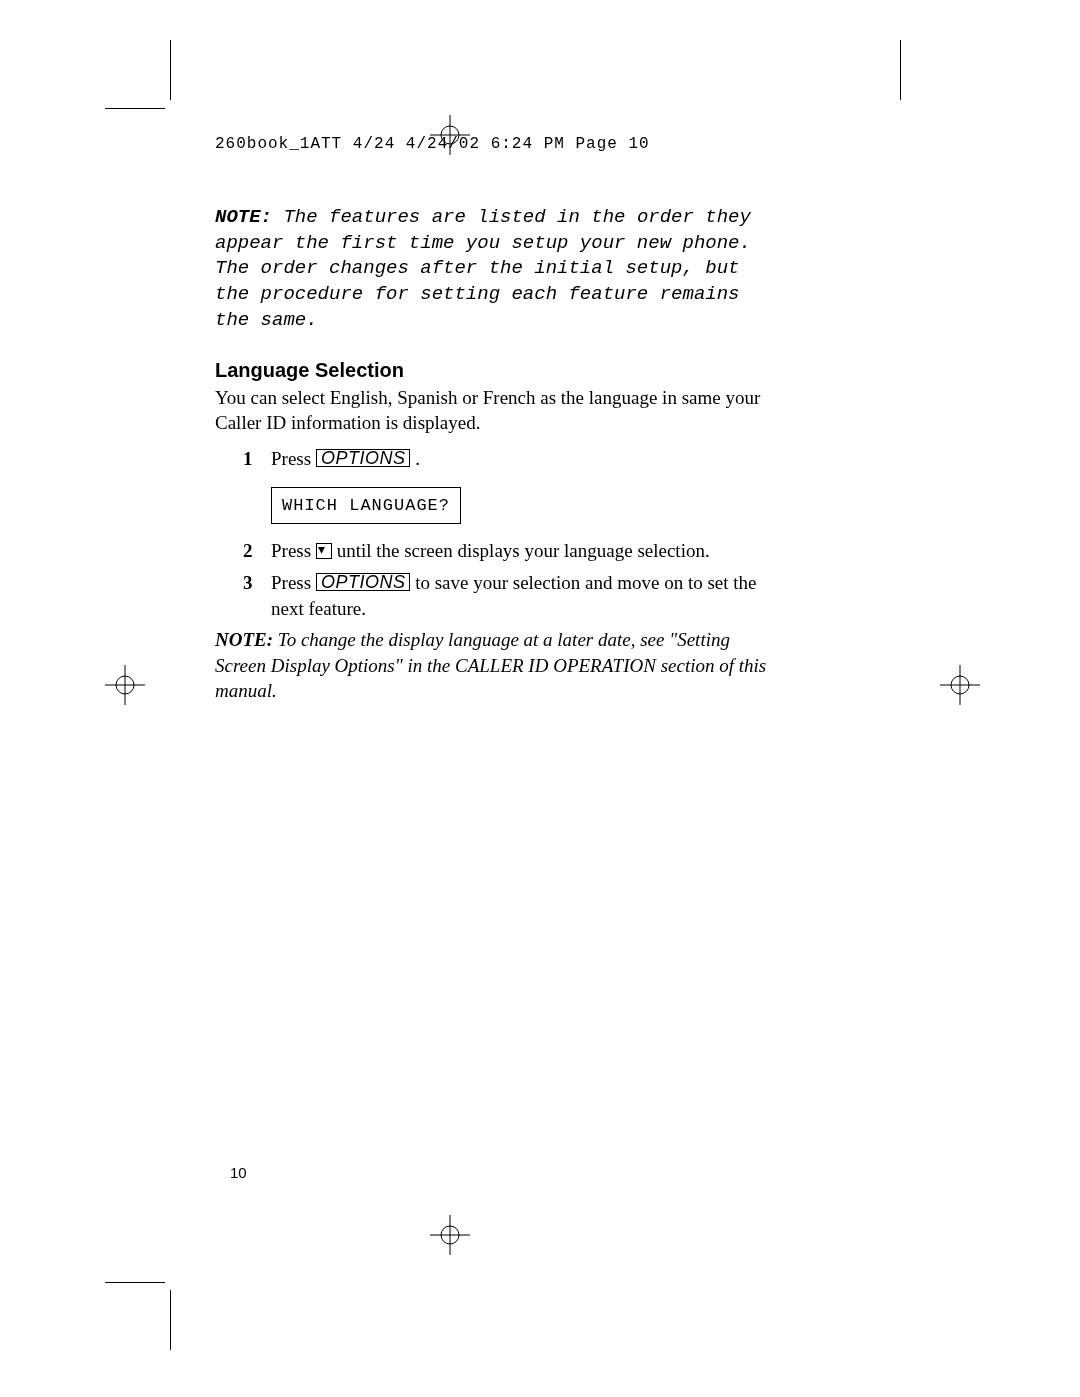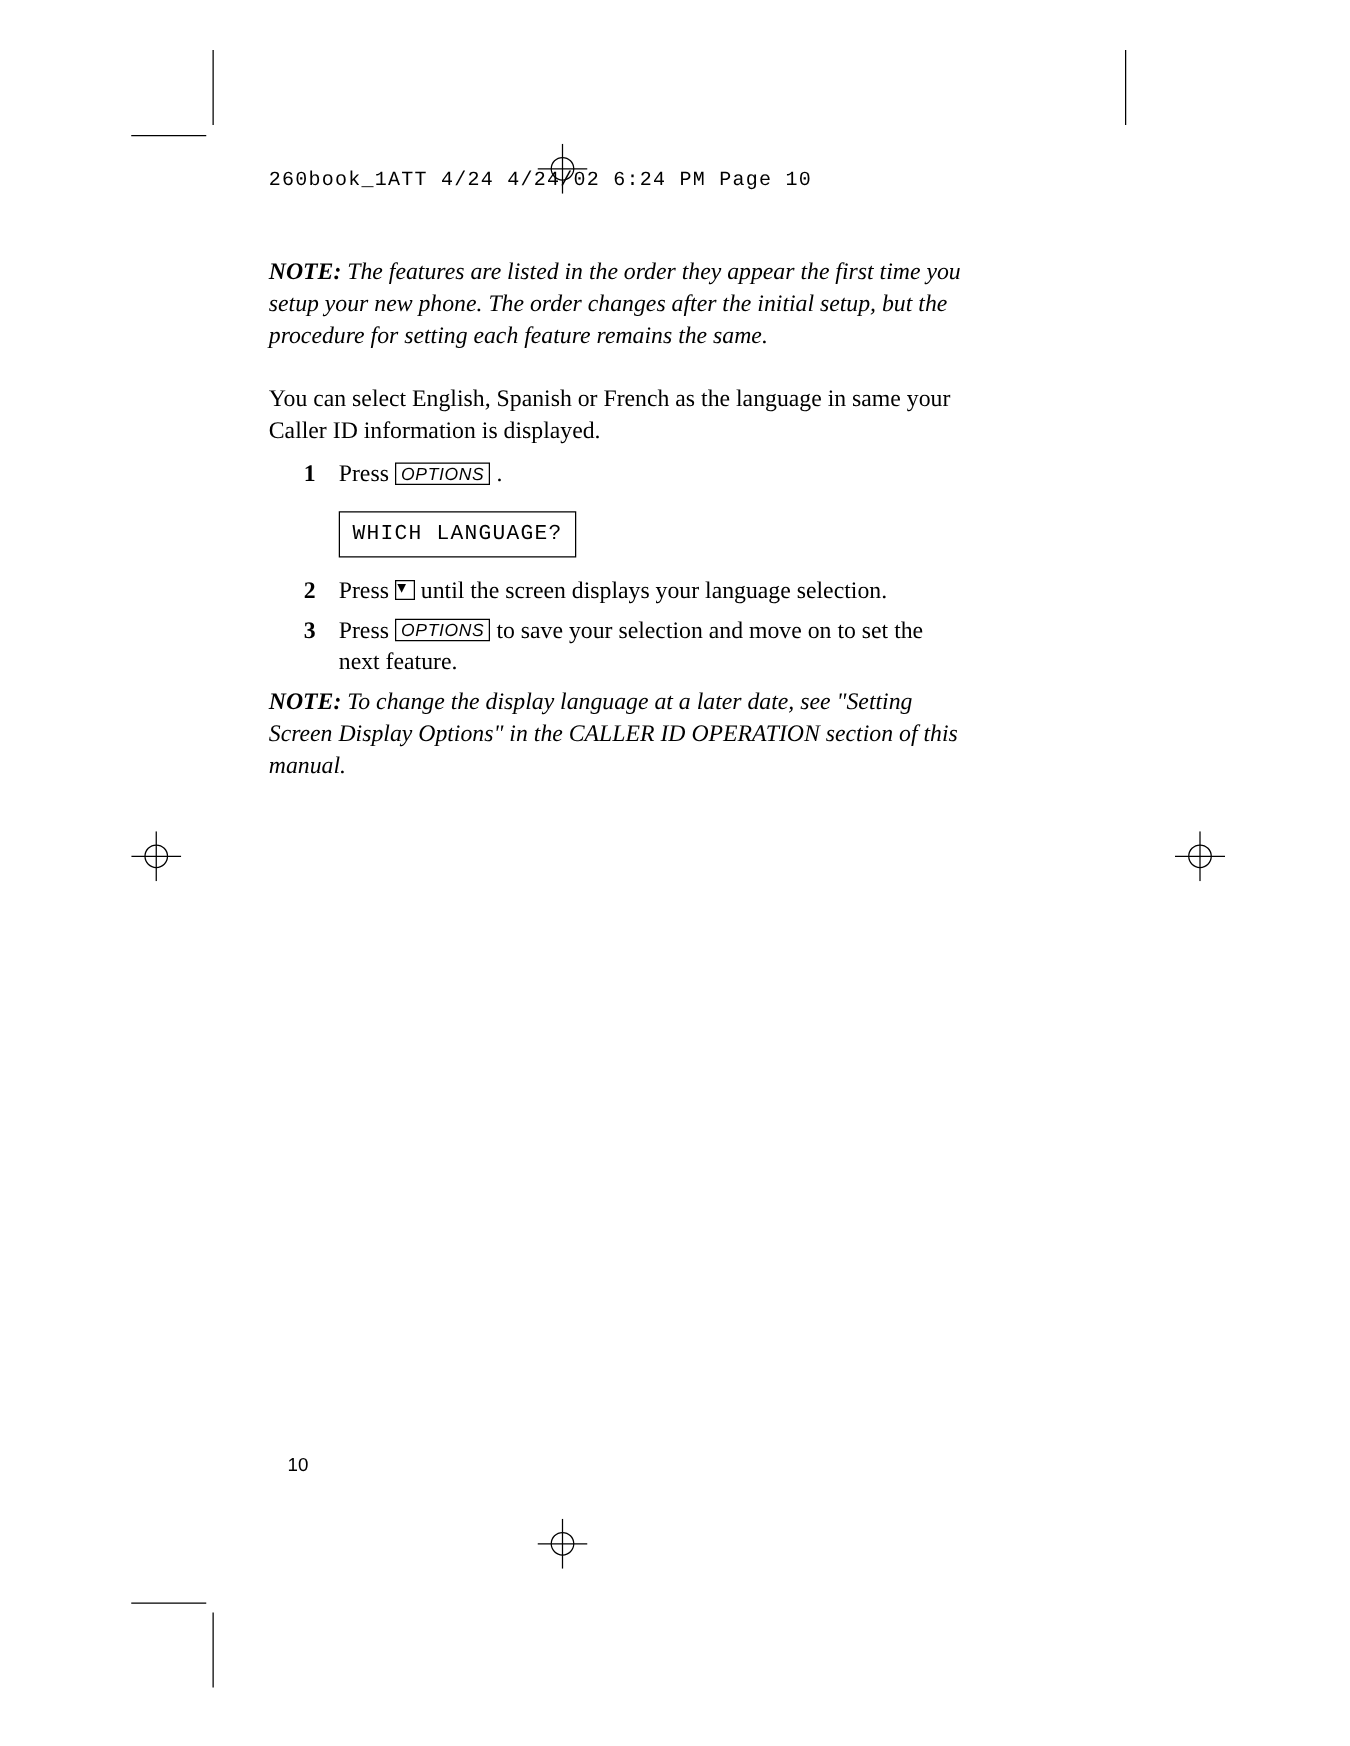--- a/index.html
+++ b/index.html
@@ -19,31 +19,31 @@
     .corner.tr-v { left: 900px; top: 40px; width: 0; height: 60px; border-left: 1px solid #000; }
     .corner.bl-v { left: 170px; top: 1290px; width: 0; height: 60px; border-left: 1px solid #000; }
     .corner.bl-h { left: 105px; top: 1282px; width: 60px; height: 0; border-top: 1px solid #000; }
 
     
     .runhead { position: absolute; left: 215px; top: 135px; font-family: "Courier New", monospace; font-size: 16px; letter-spacing: 1px; }
 
     
     .content { position: absolute; left: 215px; top: 205px; width: 560px; }
     .title { font-family: Arial, Helvetica, sans-serif; font-weight: 800; font-size: 34px; letter-spacing: 0.5px; margin-bottom: 48px; }
-    .note1 { font-style: italic; font-size: 19px; line-height: 1.35; margin-bottom: 26px; }
+    .note1 { font-style: italic; font-size: 19px; line-height: 1.35; margin-bottom: 26px; font-family: Liberation Mono, monospace; }
     .note1 .lead { font-weight: 700; font-style: italic; }
     .subhead { font-family: Arial, Helvetica, sans-serif; font-weight: 700; font-size: 20px; margin-bottom: 4px; }
     .intro { font-size: 19px; line-height: 1.3; margin-bottom: 10px; }
 
     .steps { margin-left: 28px; }
     .step { display: flex; font-size: 19px; line-height: 1.35; margin-bottom: 6px; }
     .step .num { font-weight: 700; width: 28px; flex: 0 0 28px; }
     .step .body { flex: 1; }
 
-    .keycap { display: inline-block; border: 1px solid #000; padding: 0 4px; font-family: Arial, Helvetica, sans-serif; font-size: 14px; font-style: italic; line-height: 16px; vertical-align: 1px; letter-spacing: 0.5px; }
+    .keycap { display: inline-block; border: 1px solid #000; padding: 0 4px; font-family: Arial, Helvetica, sans-serif; font-size: 18px; font-style: italic; line-height: 16px; vertical-align: 1px; letter-spacing: 0.5px; }
     .downkey { display: inline-block; border: 1px solid #000; width: 16px; height: 16px; vertical-align: -2px; position: relative; }
     .downkey::after { content: "▾"; position: absolute; left: 1px; top: -3px; font-size: 14px; }
 
     .lcd { border: 1px solid #000; padding: 8px 10px; font-family: "Courier New", monospace; font-size: 17px; letter-spacing: 1px; display: inline-block; margin: 10px 12px 14px 56px; }
 
     .note2 { font-style: italic; font-size: 19px; line-height: 1.35; }
     .note2 .lead { font-weight: 700; font-style: italic; }
 
     .pagenum { position: absolute; left: 230px; top: 1164px; font-family: Arial, Helvetica, sans-serif; font-weight: 400; font-size: 15px; }
   </style>
@@ -89,20 +89,21 @@
 
   <div class="runhead">260book_1ATT 4/24  4/24/02  6:24 PM  Page 10</div>
 
   <div class="content">
 
     <p class="note1">
       <span class="lead">NOTE:</span>
       <span> </span><span>The features are listed in the order they appear the first time you setup your new phone. The order changes after the initial setup, but the procedure for setting each feature remains the same.</span>
     </p>
 
+    <div class="subhead">Language Selection</div>
     <p class="intro">You can select English, Spanish or French as the language in same your Caller ID information is displayed.</p>
 
     <div class="steps">
       <div class="step">
         <div class="num">1</div>
         <div class="body">
           <span>Press </span><span class="keycap">OPTIONS</span><span> </span><span>.</span>
         </div>
       </div>
     </div>

